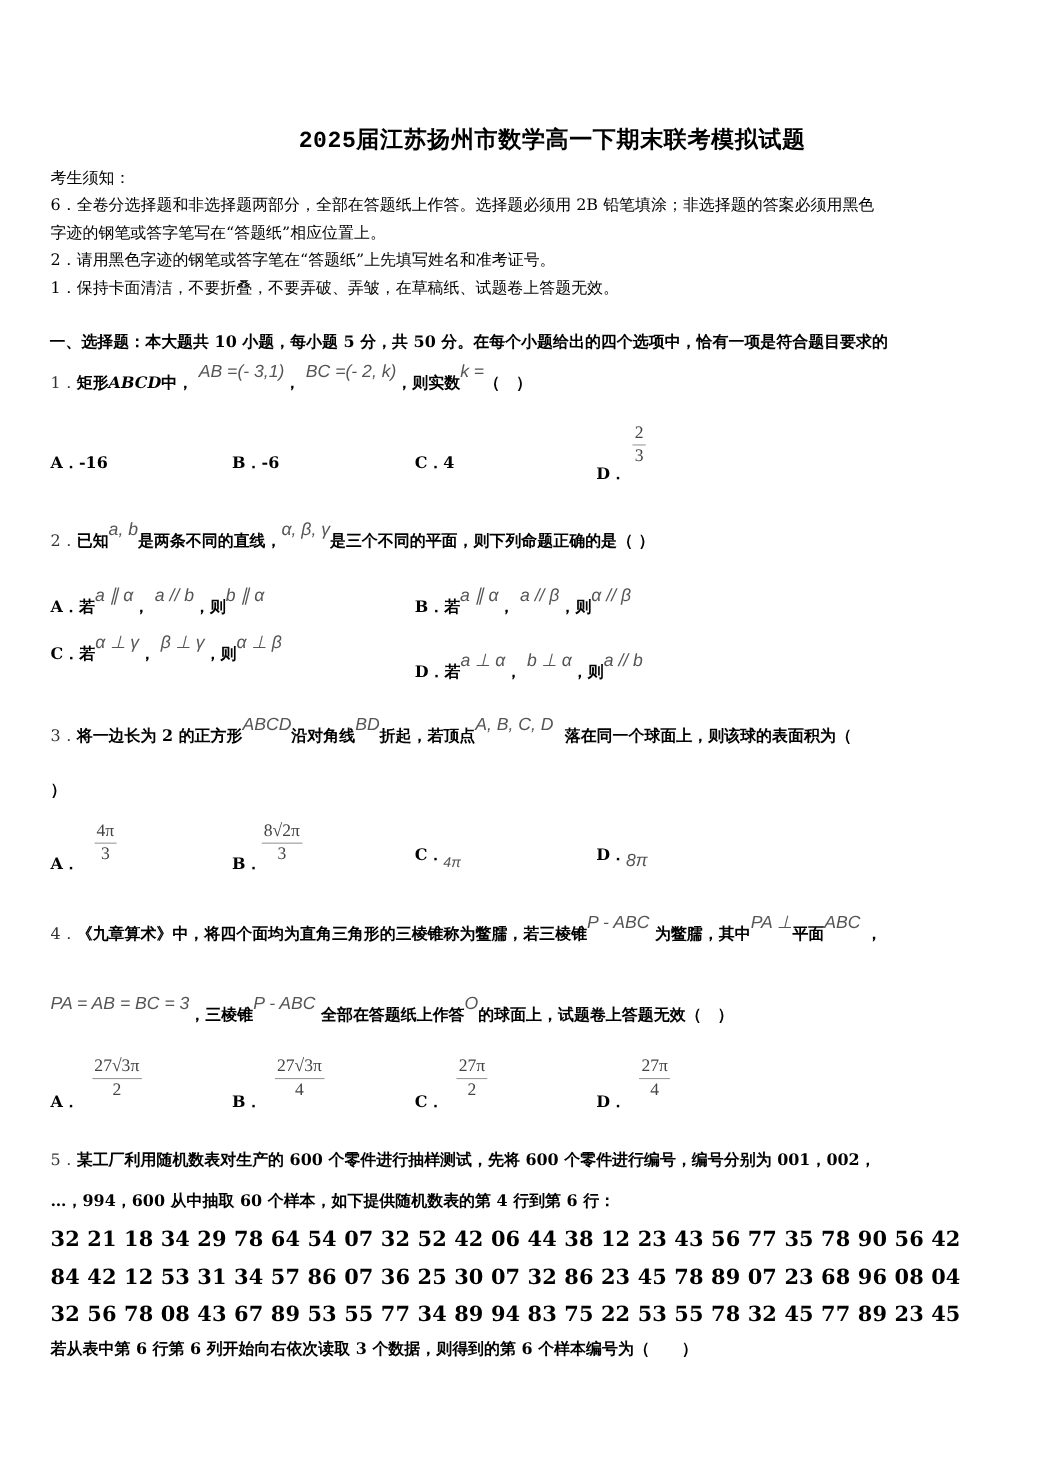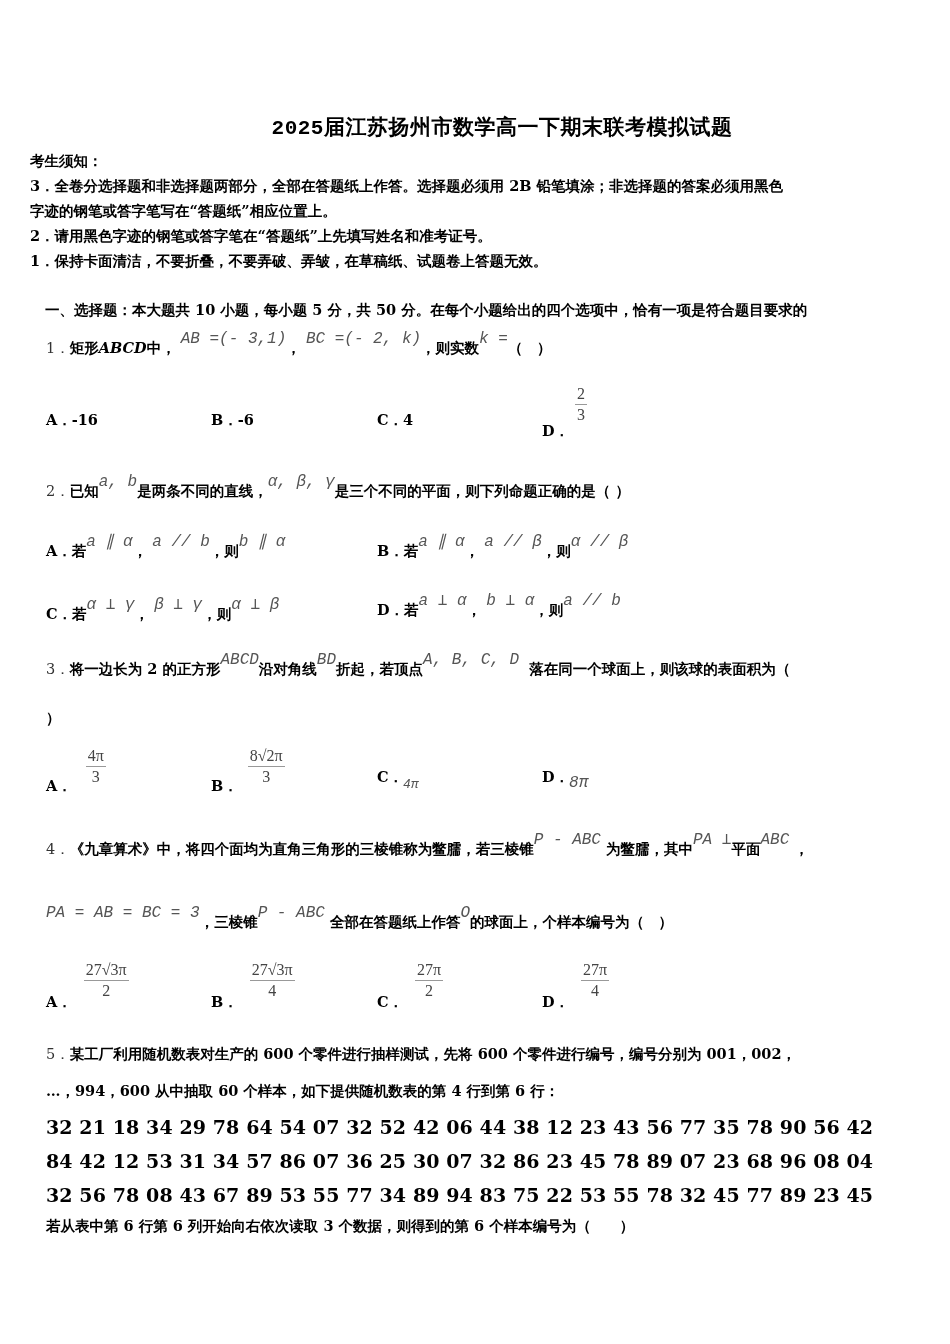--- a/index.html
+++ b/index.html
@@ -7,25 +7,25 @@
     width: 950px; height: 1344px; position: relative; overflow: hidden;
     font-family: "DejaVu Serif", "Liberation Serif", serif;
     color: #000;
   }
   .abs { position: absolute; white-space: nowrap; }
   .title {
     left: 0; width: 950px; top: 113px; text-align: center;
     font-family: Liberation Mono, monospace;
     font-weight: bold; font-size: 21px; letter-spacing: 0.5px; padding-left: 27px;
   }
-  .notice { font-size: 14.5px; font-weight: bold; left: 30px; }
+  .notice { font-size: 14.5px; font-weight: normal; left: 46px; }
   .q { font-size: 14.5px; font-weight: bold; }
   .qnum { font-weight: normal; color: #333; }
   .math {
-    font-family: Liberation Mono, monospace;
+    font-family: Liberation Sans, sans-serif;
     font-style: italic; font-weight: normal; color: #555;
     font-size: 16px;
     margin-top: 40px;
   }
   .math.up { position: relative; top: -10px; }
   .opt { font-size: 14.5px; font-weight: bold; }
   .frac {
     display: inline-block; vertical-align: middle; text-align: center;
     font-family: "Liberation Serif", "DejaVu Serif", serif; font-weight: normal;
     color: #444; font-size: 16px; line-height: 20px;
@@ -34,21 +34,21 @@
   .frac .den { display: block; border-top: 1px solid #999; padding: 0 2px; }
   .rand { font-size: 19px; font-weight: bold; left: 46px; letter-spacing: 0.1px; }
   .bi { font-style: italic; font-weight: bold; }
 </style>
 </head>
 <body>
 
 <div class="abs title">2025届江苏扬州市数学高一下期末联考模拟试题</div>
 
 <div class="abs notice" style="top:152px">考生须知：</div>
-<div class="abs notice" style="top:177px">3．全卷分选择题和非选择题两部分，全部在答题纸上作答。选择题必须用 2B 铅笔填涂；非选择题的答案必须用黑色</div>
+<div class="abs notice" style="top:177px">6．全卷分选择题和非选择题两部分，全部在答题纸上作答。选择题必须用 2B 铅笔填涂；非选择题的答案必须用黑色</div>
 <div class="abs notice" style="top:202px">字迹的钢笔或答字笔写在“答题纸”相应位置上。</div>
 <div class="abs notice" style="top:227px">2．请用黑色字迹的钢笔或答字笔在“答题纸”上先填写姓名和准考证号。</div>
 <div class="abs notice" style="top:252px">1．保持卡面清洁，不要折叠，不要弄破、弄皱，在草稿纸、试题卷上答题无效。</div>
 
 <div class="abs q" style="left:45px; top:301px; font-weight:bold">一、选择题：本大题共 10 小题，每小题 5 分，共 50 分。在每个小题给出的四个选项中，恰有一项是符合题目要求的</div>
 
 <div class="abs q" style="left:46px; top:339px">
   <span class="qnum">1．</span><span>矩形</span><span class="bi">ABCD</span><span>中，</span>
   <span class="math up">AB =(- 3,1)</span><span>，</span>
   <span class="math up">BC =(- 2, k)</span><span>，则实数</span><span class="math up">k =</span><span>（　）</span>
@@ -56,37 +56,37 @@
 <div class="abs opt" style="left:46px; top:411px"><span>A．</span><span>-16</span></div>
 <div class="abs opt" style="left:211px; top:411px"><span>B．</span><span>-6</span></div>
 <div class="abs opt" style="left:377px; top:411px"><span>C．</span><span>4</span></div>
 <div class="abs opt" style="left:542px; top:384px"><span style="position:relative; top:27px">D．</span><span class="frac" style="margin-left:6px"><span class="num">2</span><span class="den">3</span></span></div>
 
 <div class="abs q" style="left:46px; top:482px">
   <span class="qnum">2．</span><span>已知</span><span class="math up">a, b</span><span>是两条不同的直线，</span><span class="math up">α, β, γ</span><span>是三个不同的平面，则下列命题正确的是（ ）</span>
 </div>
 <div class="abs opt" style="left:46px; top:541px"><span>A．若</span><span class="math up">a ∥ α</span><span>，</span> <span class="math up">a // b</span><span>，则</span><span class="math up">b ∥ α</span></div>
 <div class="abs opt" style="left:377px; top:541px"><span>B．若</span><span class="math up">a ∥ α</span><span>，</span> <span class="math up">a // β</span><span>，则</span><span class="math up">α // β</span></div>
-<div class="abs opt" style="left:46px; top:604px"><span>C．若</span><span class="math up">α ⊥ γ</span><span>，</span> <span class="math up">β ⊥ γ</span><span>，则</span><span class="math up">α ⊥ β</span></div>
+<div class="abs opt" style="left:46px; top:584px"><span>C．若</span><span class="math up">α ⊥ γ</span><span>，</span> <span class="math up">β ⊥ γ</span><span>，则</span><span class="math up">α ⊥ β</span></div>
 <div class="abs opt" style="left:377px; top:600px"><span>D．若</span><span class="math up">a ⊥ α</span><span>，</span> <span class="math up">b ⊥ α</span><span>，则</span><span class="math up">a // b</span></div>
 
 <div class="abs q" style="left:46px; top:660px">
   <span class="qnum">3．</span><span>将一边长为 2 的正方形</span><span class="math up">ABCD</span><span>沿对角线</span><span class="math up">BD</span><span>折起，若顶点</span><span class="math up">A, B, C, D</span>&nbsp;&nbsp;<span>落在同一个球面上，则该球的表面积为（</span>
 </div>
 <div class="abs q" style="left:46px; top:709px">）</div>
 <div class="abs opt" style="left:46px; top:746px"><span style="position:relative; top:20px">A．</span><span class="frac" style="margin-left:14px"><span class="num">4π</span><span class="den">3</span></span></div>
-<div class="abs opt" style="left:211px; top:746px"><span style="position:relative; top:20px">B．</span><span class="frac" style="margin-left:10px"><span class="num">8√2π</span><span class="den">3</span></span></div>
+<div class="abs opt" style="left:211px; top:746px"><span style="position:relative; top:20px">B．</span><span class="frac" style=""><span class="num">8√2π</span><span class="den">3</span></span></div>
 <div class="abs opt" style="left:377px; top:768px"><span>C．</span><span class="math" style="font-size:13px; position:relative; top:6px">4π</span></div>
 <div class="abs opt" style="left:542px; top:768px"><span>D．</span><span class="math" style="position:relative; top:5px">8π</span></div>
 
 <div class="abs q" style="left:46px; top:839px">
   <span class="qnum">4．</span><span>《九章算术》中，将四个面均为直角三角形的三棱锥称为鳖臑，若三棱锥</span><span class="math up">P - ABC</span>&nbsp;<span>为鳖臑，其中</span><span class="math up">PA ⊥</span><span>平面</span><span class="math up">ABC</span>&nbsp;<span>，</span>
 </div>
 <div class="abs q" style="left:46px; top:913px">
-  <span class="math up">PA = AB = BC = 3</span><span>，三棱锥</span><span class="math up">P - ABC</span>&nbsp;<span>全部在答题纸上作答</span><span class="math up">O</span><span>的球面上，个样本编号为（　）</span>
+  <span class="math up">PA = AB = BC = 3</span><span>，三棱锥</span><span class="math up">P - ABC</span>&nbsp;<span>全部在答题纸上作答</span><span class="math up">O</span><span>的球面上，试题卷上答题无效（　）</span>
 </div>
 <div class="abs opt" style="left:46px; top:960px"><span style="position:relative; top:22px">A．</span><span class="frac" style="margin-left:12px"><span class="num">27√3π</span><span class="den">2</span></span></div>
 <div class="abs opt" style="left:211px; top:960px"><span style="position:relative; top:22px">B．</span><span class="frac" style="margin-left:12px"><span class="num">27√3π</span><span class="den">4</span></span></div>
 <div class="abs opt" style="left:377px; top:960px"><span style="position:relative; top:22px">C．</span><span class="frac" style="margin-left:12px"><span class="num">27π</span><span class="den">2</span></span></div>
 <div class="abs opt" style="left:542px; top:960px"><span style="position:relative; top:22px">D．</span><span class="frac" style="margin-left:12px"><span class="num">27π</span><span class="den">4</span></span></div>
 
 <div class="abs q" style="left:46px; top:1045px"><span class="qnum">5．</span><span>某工厂利用随机数表对生产的 600 个零件进行抽样测试，先将 600 个零件进行编号，编号分别为 001，002，</span></div>
 <div class="abs q" style="left:46px; top:1082px">…，994，600 从中抽取 60 个样本，如下提供随机数表的第 4 行到第 6 行：</div>
 <div class="abs rand" style="top:1116px">32 21 18 34 29 78 64 54 07 32 52 42 06 44 38 12 23 43 56 77 35 78 90 56 42</div>
 <div class="abs rand" style="top:1150px">84 42 12 53 31 34 57 86 07 36 25 30 07 32 86 23 45 78 89 07 23 68 96 08 04</div>

